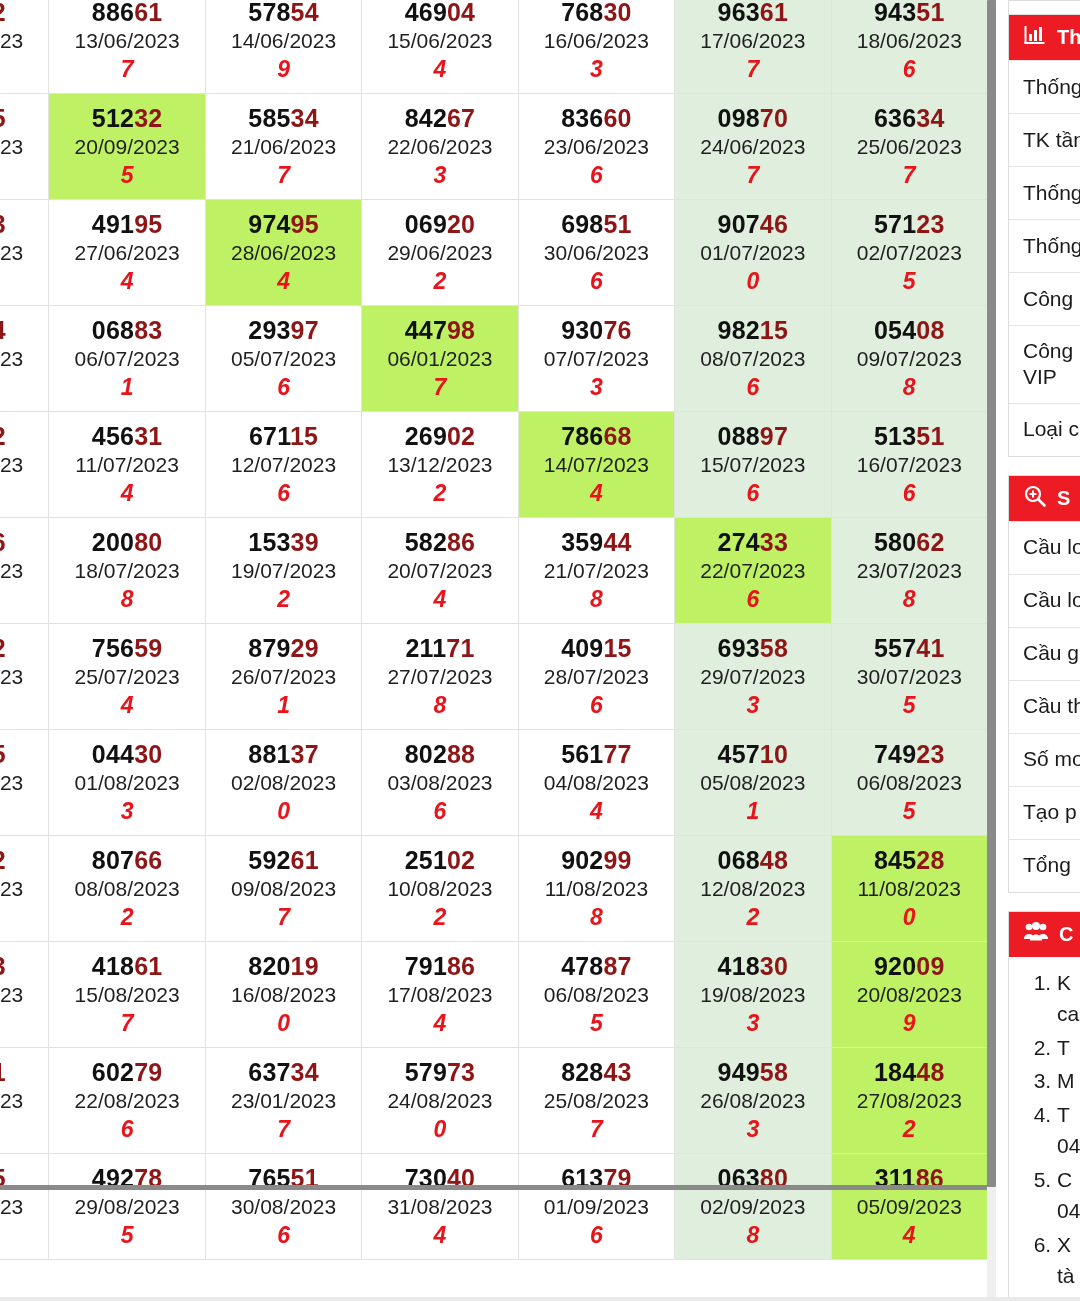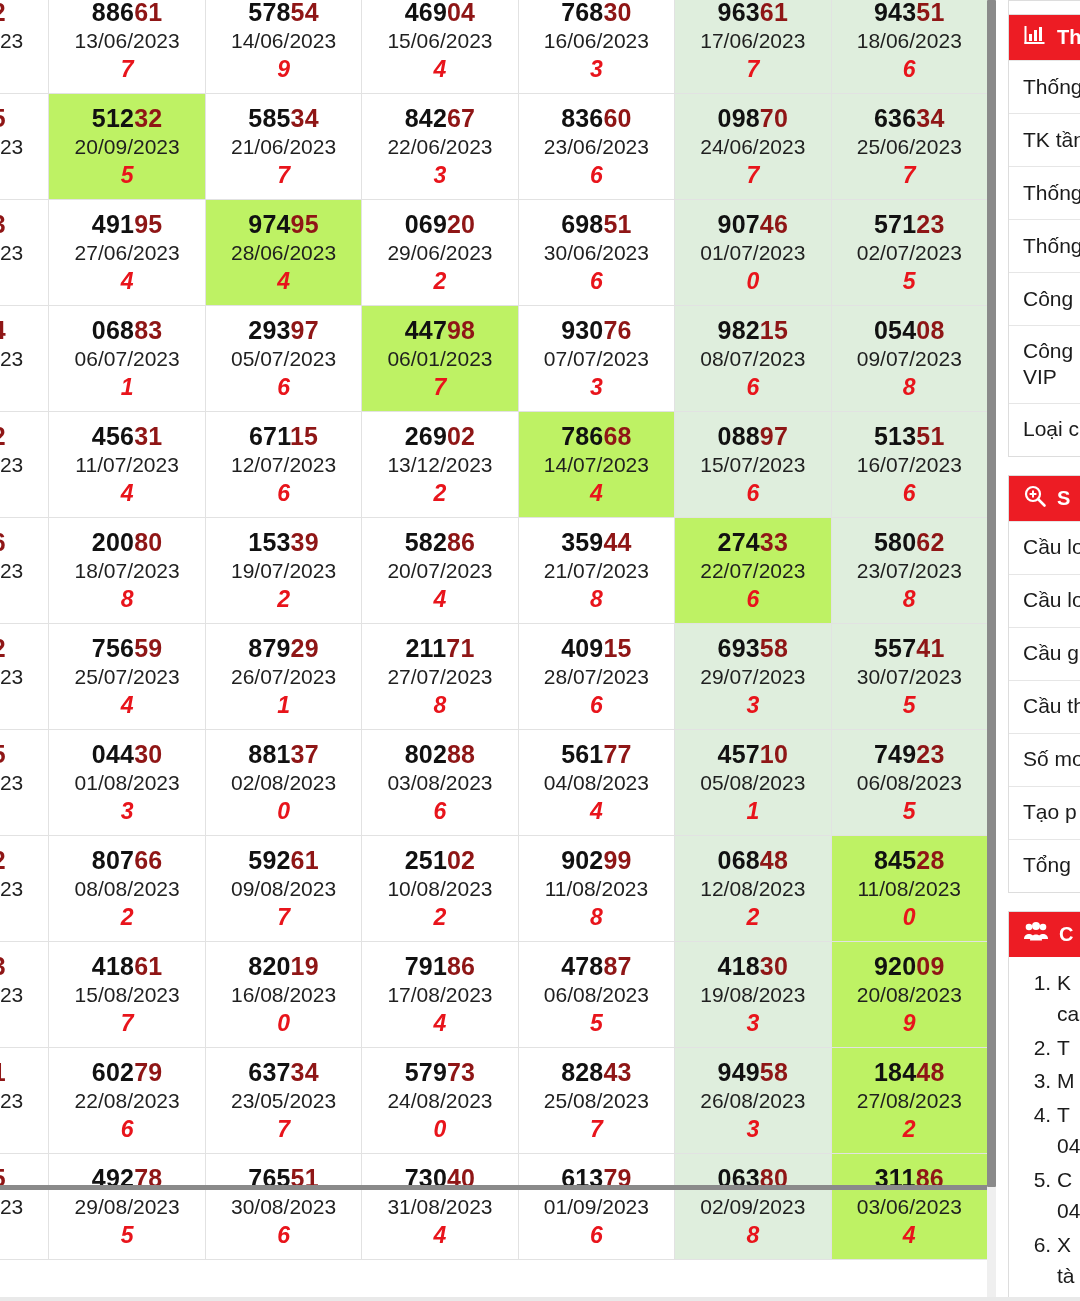--- a/index.html
+++ b/index.html
@@ -543,21 +543,21 @@
               <span class="date">21/08/2023</span>
               <span class="tot">3</span>
             </td>
             <td>
               <span class="num">602<span class="tail">79</span></span>
               <span class="date">22/08/2023</span>
               <span class="tot">6</span>
             </td>
             <td>
               <span class="num">637<span class="tail">34</span></span>
-              <span class="date">23/05/2023</span>
+              <span class="date">23/01/2023</span>
               <span class="tot">7</span>
             </td>
             <td>
               <span class="num">579<span class="tail">73</span></span>
               <span class="date">24/08/2023</span>
               <span class="tot">0</span>
             </td>
             <td>
               <span class="num">828<span class="tail">43</span></span>
               <span class="date">25/08/2023</span>
@@ -600,21 +600,21 @@
               <span class="date">01/09/2023</span>
               <span class="tot">6</span>
             </td>
             <td class="weekend">
               <span class="num">063<span class="tail">80</span></span>
               <span class="date">02/09/2023</span>
               <span class="tot">8</span>
             </td>
             <td class="weekend hit">
               <span class="num">311<span class="tail">86</span></span>
-              <span class="date">03/06/2023</span>
+              <span class="date">05/09/2023</span>
               <span class="tot">4</span>
             </td>
           </tr>
         </tbody>
     </table>
     <div class="tbl-bottom-rule"></div>
     <div class="vscroll">
       <div class="vthumb"></div>
     </div>
   </div>

